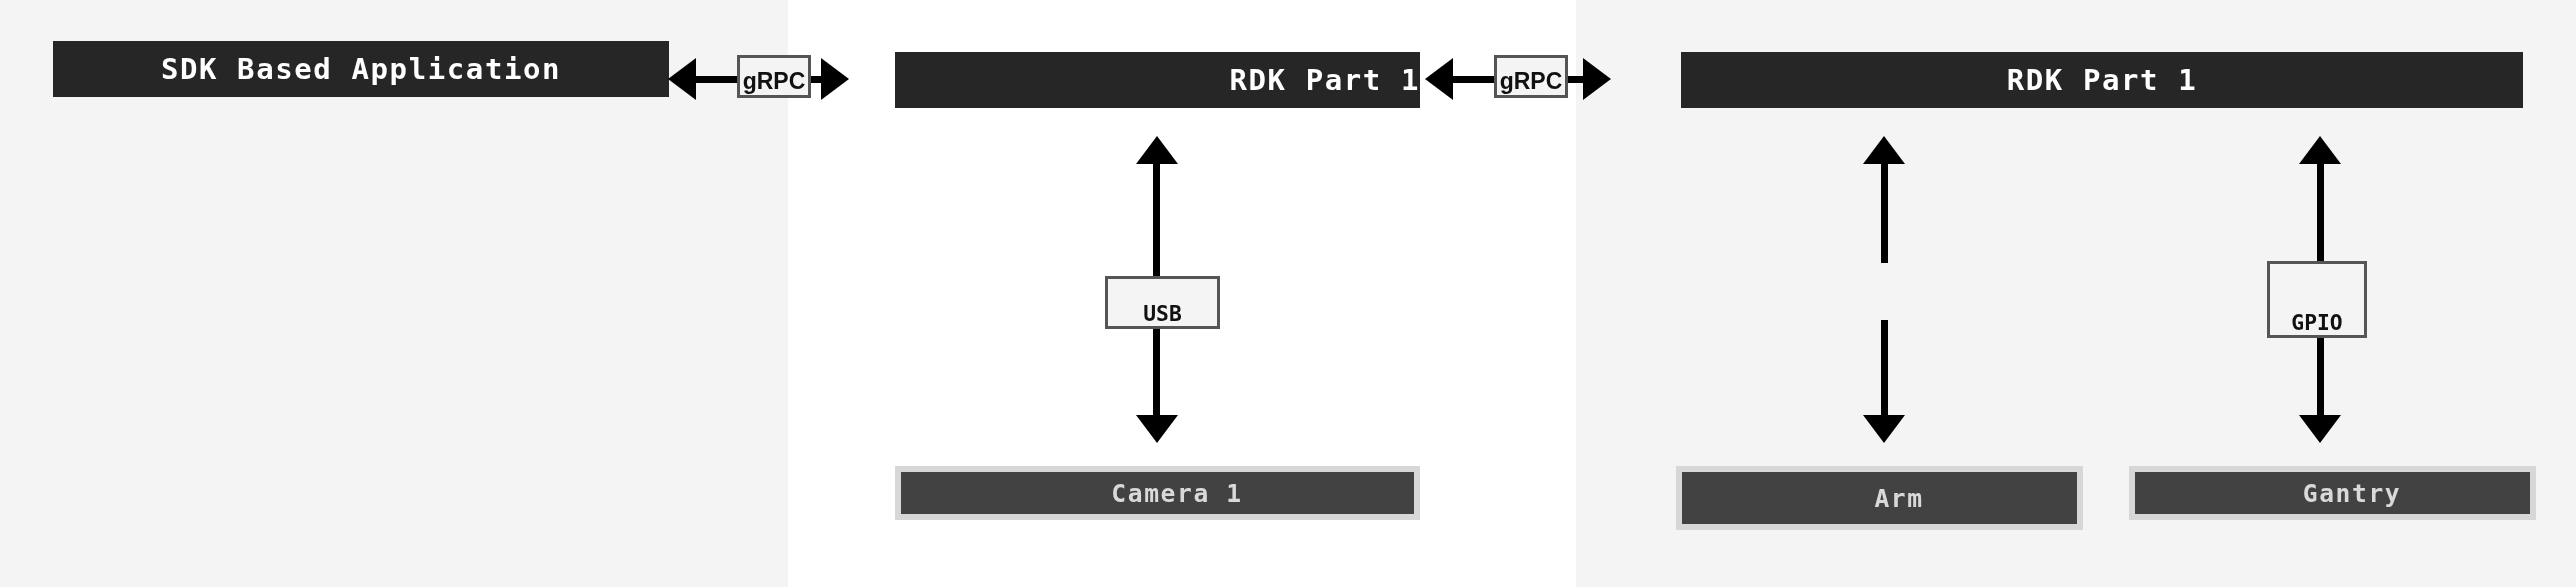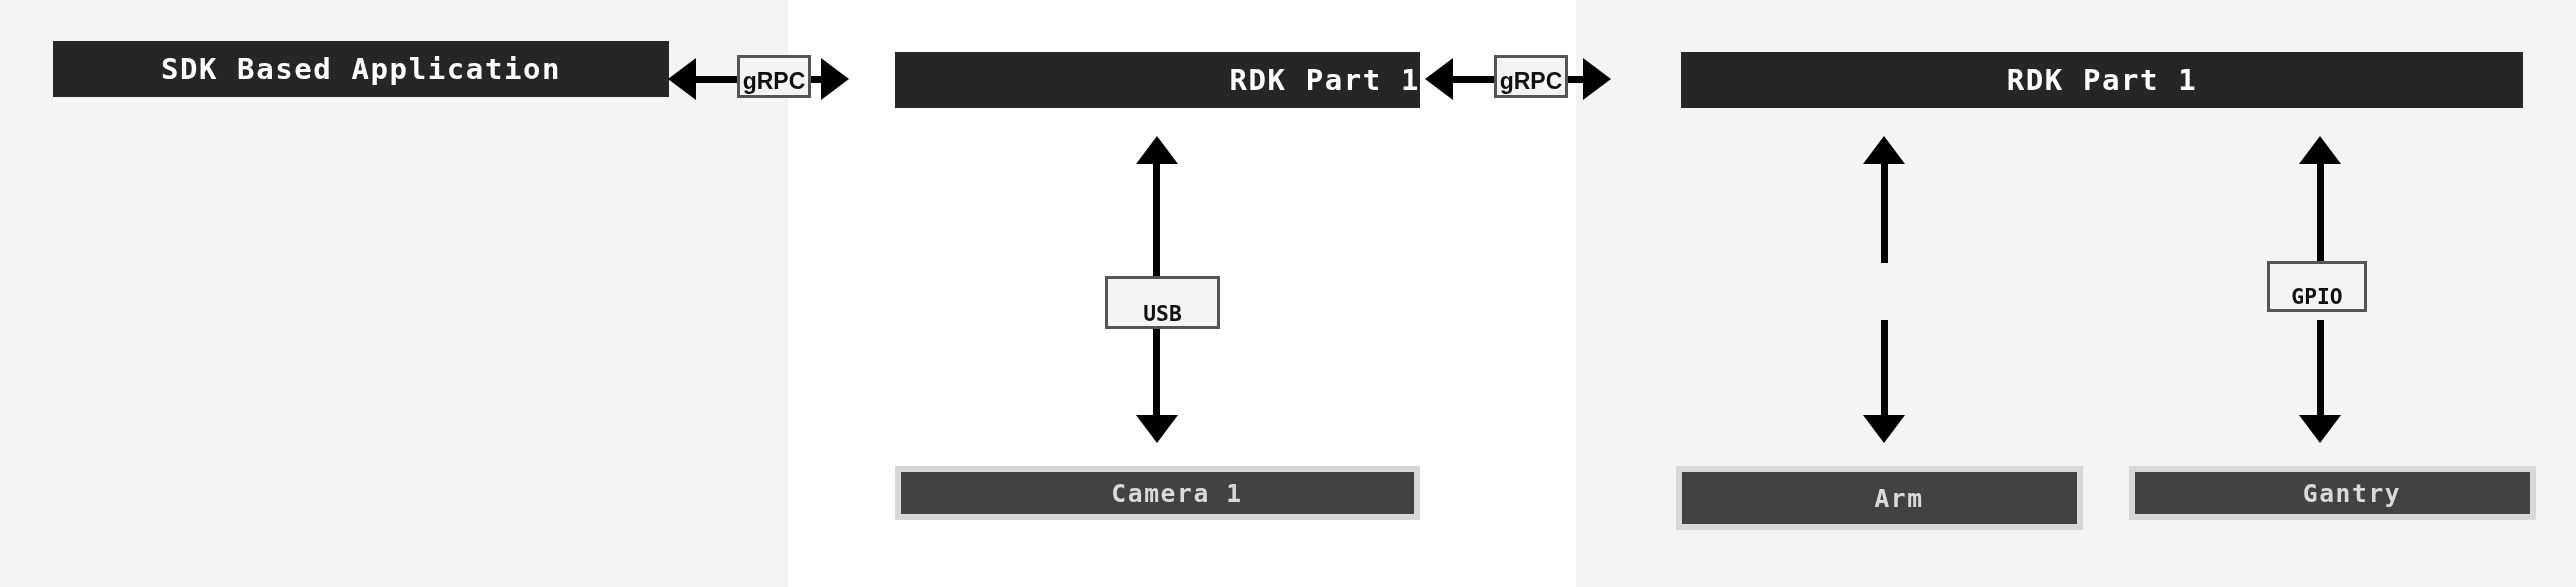--- a/index.html
+++ b/index.html
@@ -175,21 +175,21 @@
   <div class="vline" style="left:1881px; top:163px; height:100px;"></div>
   <div class="vline" style="left:1881px; top:320px; height:99px;"></div>
   <div class="ahead down" style="left:1863px; top:415px;"></div>
 
   <div class="hw" style="left:1660px; top:466px; width:407px; height:64px;margin-left:16px;">
     <span>Arm</span>
   </div>
 
   <div class="ahead up" style="left:2299px; top:136px;"></div>
   <div class="vline" style="left:2317px; top:163px; height:100px;"></div>
-  <div class="chip" style="left:2267px; top:261px; width:100px; height:51px;">
+  <div class="chip" style="left:2267px; top:261px; width:100px; height:77px;">
     <span>GPIO</span>
   </div>
   <div class="vline" style="left:2317px; top:320px; height:99px;"></div>
   <div class="ahead down" style="left:2299px; top:415px;"></div>
 
   <div class="hw" style="left:2116px; top:466px; width:407px; height:54px;margin-left:13px;">
     <span>Gantry</span>
   </div>
 
 </div>

